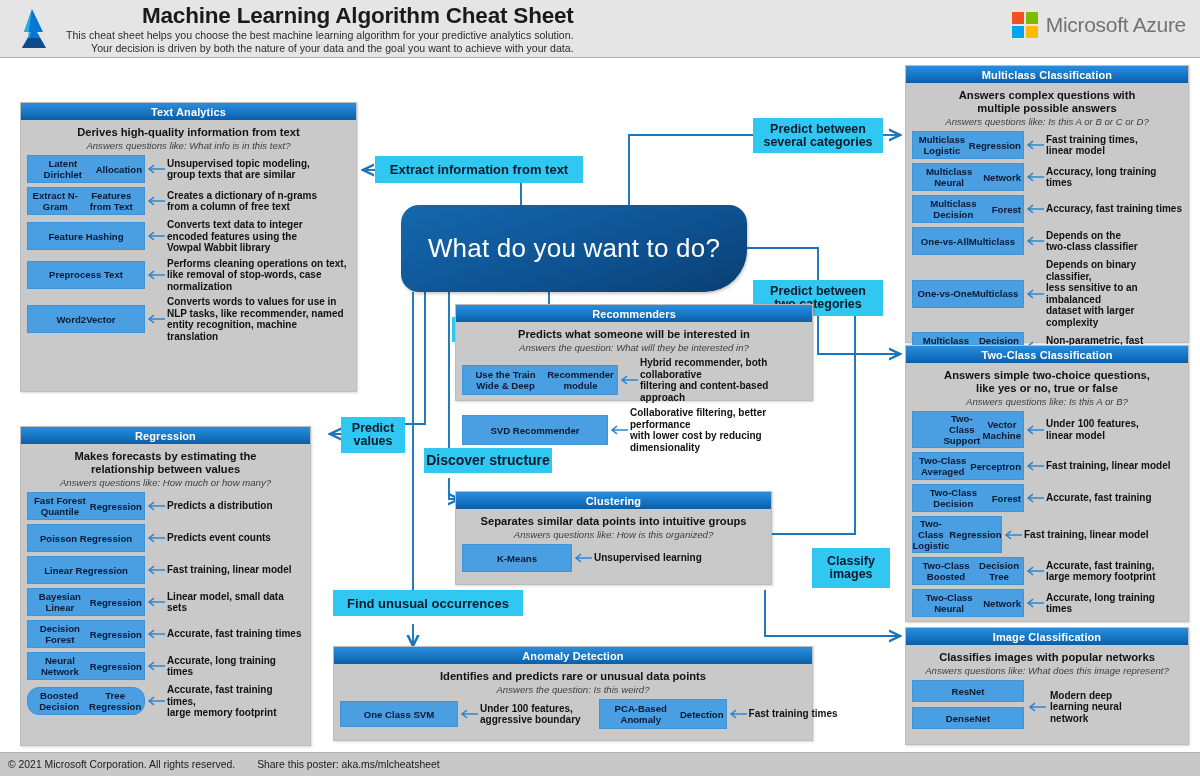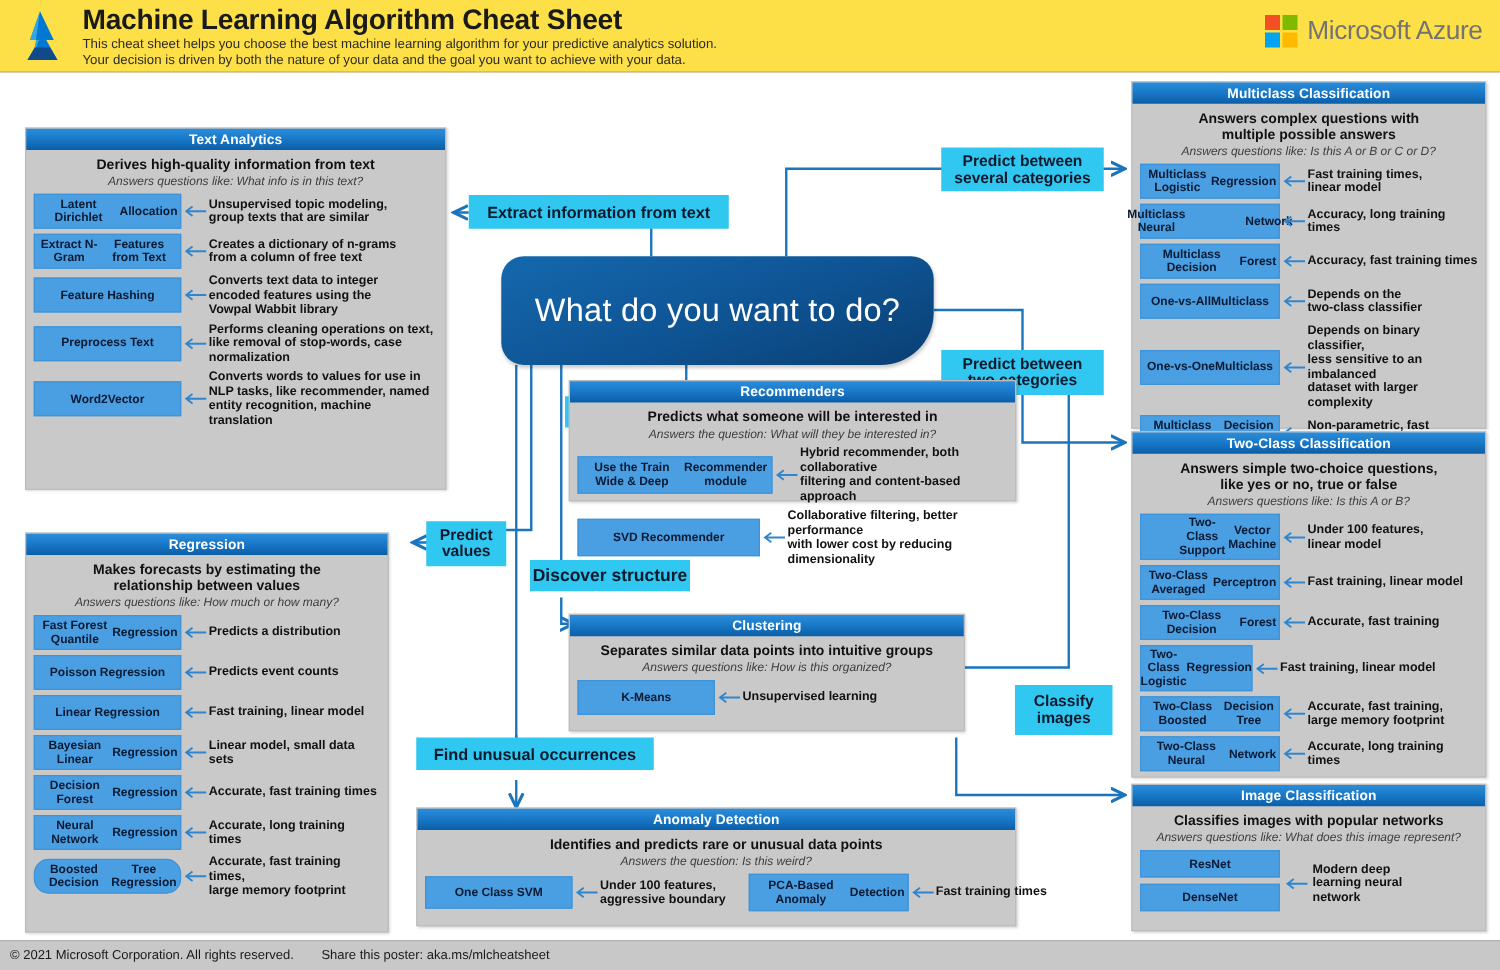--- a/index.html
+++ b/index.html
@@ -7,22 +7,23 @@
   body {
     font-family: "Liberation Sans", sans-serif;
     background:#ffffff;
     position:relative;
     overflow:hidden;
   }
 
   
   #header {
     position:absolute; left:0; top:0; width:1200px; height:58px;
-    background:#fde047;
+    background:#e5e5e5;
     border-bottom:1px solid #b0b0b0;
+    text-align:right;
   }
   #azure-logo { position:absolute; left:14px; top:6px; width:46px; height:46px; }
   #title-block { position:absolute; left:66px; top:3px; }
   #main-title {
     font-size:22.5px; font-weight:bold; color:#1a1a1a; letter-spacing:-0.2px;
     line-height:26px;
   }
   #subtitle-1, #subtitle-2 {
     font-size:10.6px; color:#2b2b2b; line-height:12.6px;
   }
@@ -457,21 +458,21 @@
             <span>Regression</span>
           </div>
           <div class="arrow-gap">
             <svg width="20" height="10" viewBox="0 0 20 10">
               <path d="M19,5 L3,5 M8,1.2 L3,5 L8,8.8" fill="none" stroke="#2f86cf" stroke-width="1.5"></path>
             </svg>
           </div>
           <div class="algo-note"><span>Fast training times,</span><br><span>linear model</span></div>
         </div>
         <div class="algo-row">
-          <div class="algo-box" style="width: 112px; min-height: 28px; gap: 24px;">
+          <div class="algo-box" style="width: 112px; min-height: 28px;">
             <span>Multiclass Neural</span>
             <br>
             <span>Network</span>
           </div>
           <div class="arrow-gap">
             <svg width="20" height="10" viewBox="0 0 20 10">
               <path d="M19,5 L3,5 M8,1.2 L3,5 L8,8.8" fill="none" stroke="#2f86cf" stroke-width="1.5"></path>
             </svg>
           </div>
           <div class="algo-note"><span>Accuracy, long training times</span></div>

